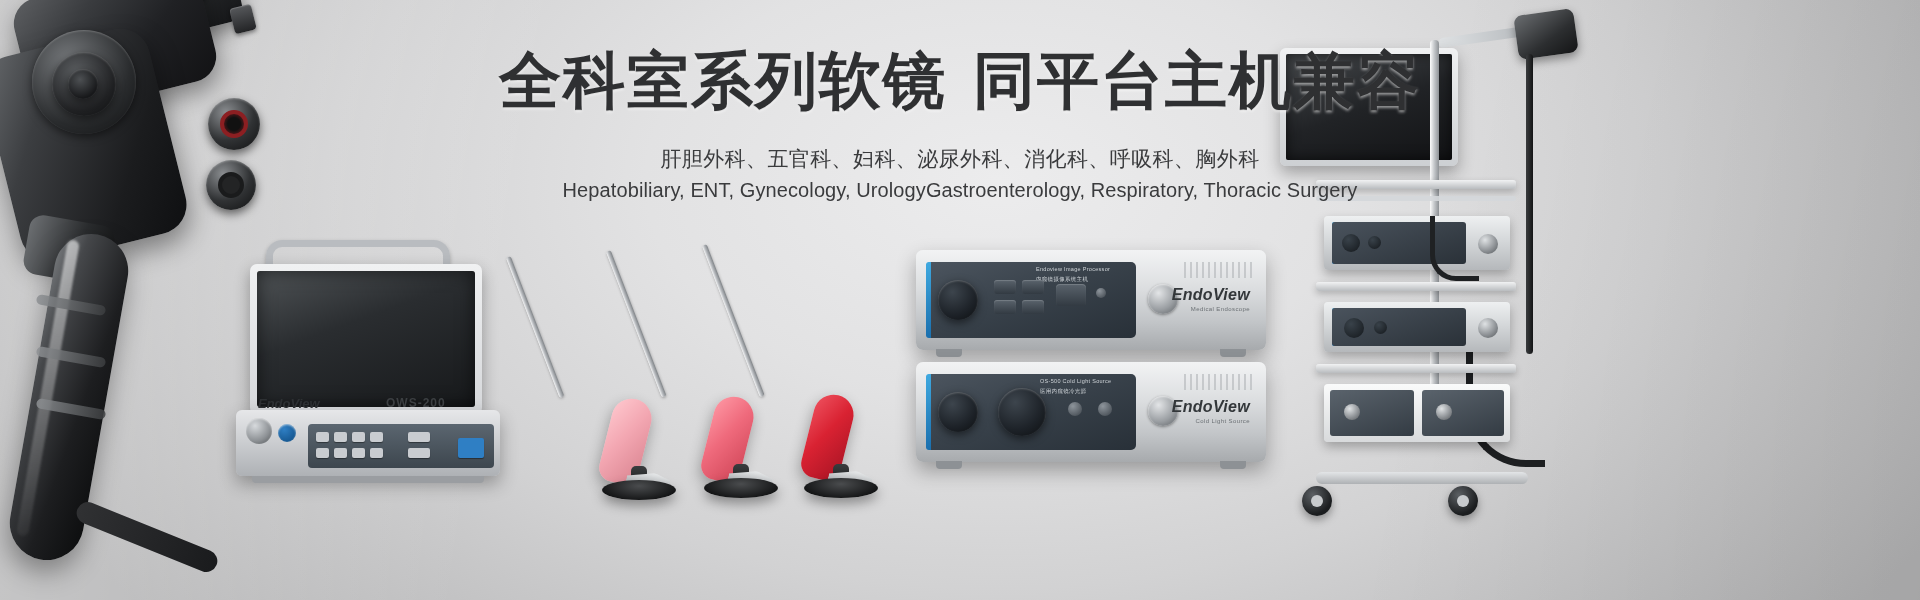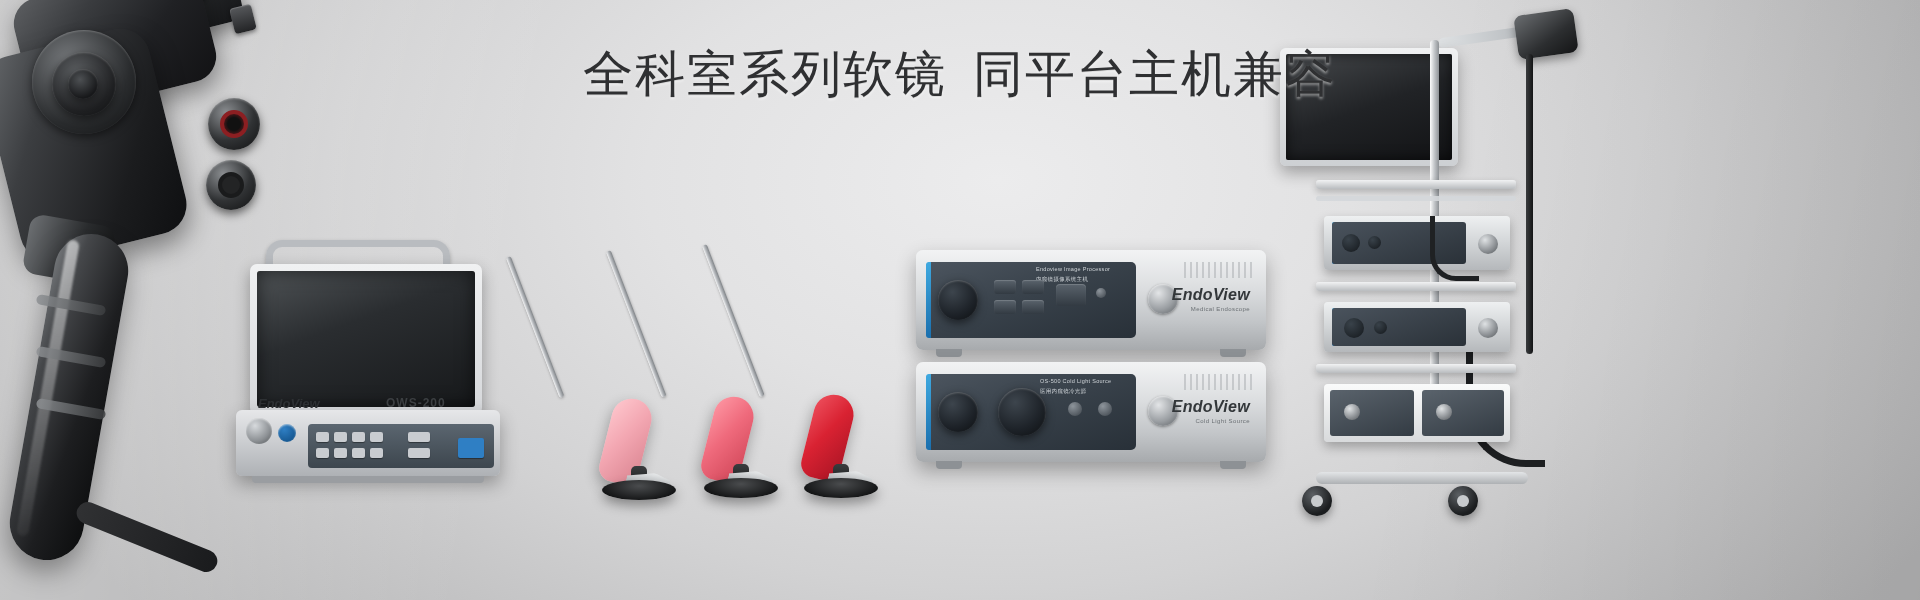--- a/index.html
+++ b/index.html
@@ -18,21 +18,21 @@
   .banner:after{
     content:"";position:absolute;inset:0;pointer-events:none;
     background:linear-gradient(100deg, rgba(255,255,255,.30) 0%, rgba(255,255,255,0) 28%, rgba(0,0,0,0) 72%, rgba(0,0,0,.07) 100%);
   }
 
   
   .textblock{
     position:absolute;left:0;top:46px;width:1920px;text-align:center;z-index:40;
   }
   .headline{
-    font-size:50px;font-weight:400;letter-spacing:2px;color:#2f3032;line-height:1.12;
+    font-size:62px;font-weight:700;letter-spacing:2px;color:#2f3032;line-height:1.12;
     text-shadow:0 2px 3px rgba(255,255,255,.55), 0 1px 0 rgba(0,0,0,.12);
     white-space:nowrap;
   }
   .headline .gap{display:inline-block;width:26px;}
   .subhead{
     margin-top:6px;font-size:30px;font-weight:700;color:#18181a;letter-spacing:.2px;
     white-space:nowrap;
   }
   .spec-cn{
     margin-top:30px;font-size:21px;color:#3a3b3d;letter-spacing:.4px;white-space:nowrap;
@@ -497,15 +497,17 @@
       </div>
     <div class="cart-wheel" style="left:168px;top:466px;">
         <div class="cart-wheelhub"></div>
       </div>
   </div>
 
   <div class="textblock">
     <div class="headline">
       <span>全科室系列软镜</span><span class="gap"></span><span>同平台主机兼容</span>
     </div>
+    <div class="spec-cn">肝胆外科、五官科、妇科、泌尿外科、消化科、呼吸科、胸外科</div>
+    <div class="spec-en">Hepatobiliary, ENT, Gynecology, UrologyGastroenterology, Respiratory, Thoracic Surgery</div>
   </div>
 
 </div>
 
 </body></html>

